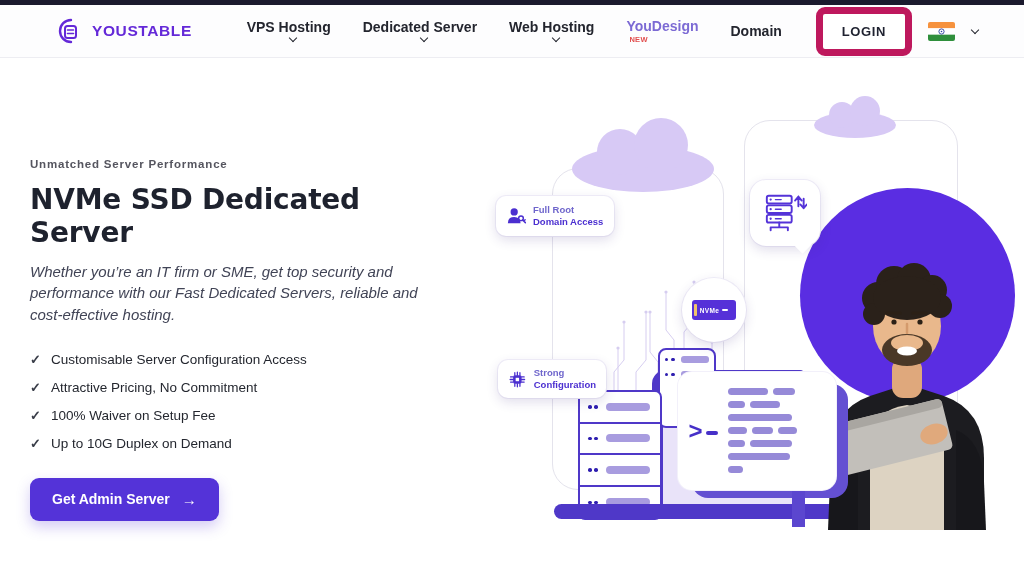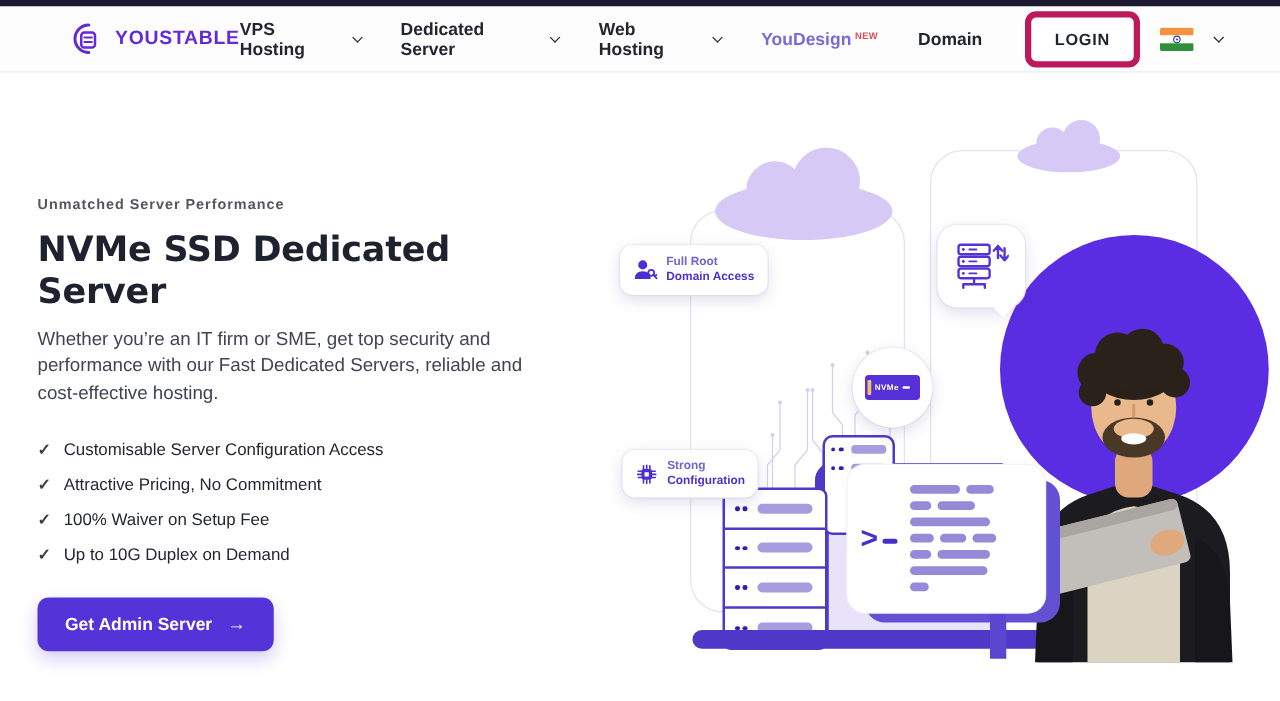--- a/index.html
+++ b/index.html
@@ -8,38 +8,38 @@
   .page { position:relative; width:1024px; height:561px; background:#fff; overflow:hidden; }
 
   
   .topstrip { position:absolute; top:0; left:0; width:100%; height:5px; background:#1b1a2e; z-index:20; }
   .header { position:absolute; top:5px; left:0; width:100%; height:53px; background:#fdfdfe;
             border-bottom:1px solid #ededf2; display:flex; align-items:center;
             padding:0 46px 0 58px; z-index:15; }
   .logo { display:flex; align-items:center; gap:8px; cursor:pointer; }
   .logo-text { font-size:15.5px; font-weight:800; color:#6429d8; letter-spacing:.6px; }
   .nav { display:flex; align-items:center; gap:32px; margin-left:auto; }
-  .nav-item { display:flex; align-items:center; font-size:14px; font-weight:700; color:#23252e; cursor:pointer; }
+  .nav-item { display:flex; align-items:center; font-size:14px; font-weight:700; color:#23252e; cursor:pointer;flex-direction:column; }
   .chev { display:inline-block; width:6px; height:6px; border-right:1.8px solid #23252e;
           border-bottom:1.8px solid #23252e; transform:rotate(45deg); margin-left:8px; margin-bottom:3px; }
   .nav-item.youdesign .nav-label { color:#7c6ad4; }
   .new-badge { font-size:7.5px; font-weight:800; color:#e14e4e; margin-left:3px; align-self:flex-start; margin-top:1px; letter-spacing:.3px; }
   .right-group { display:flex; align-items:center; gap:16px; margin-left:34px; }
-  .login-btn { background:#fff; border:5px solid #be185d; border-radius:9px; padding:10px 19px;
+  .login-btn { background:#fff; border:7px solid #be185d; border-radius:9px; padding:10px 19px;
                font-size:13px; font-weight:800; color:#1f2230; letter-spacing:.6px; cursor:pointer;
                font-family:"Liberation Sans", sans-serif; }
   .lang { display:flex; align-items:center; gap:9px; cursor:pointer; }
   .flag-wrap { width:27px; height:19px; border-radius:2px; overflow:hidden; display:block; }
 
   
   .hero-copy { position:absolute; left:30px; top:158px; width:405px; z-index:10; }
   .eyebrow { font-size:11.5px; font-weight:800; color:#55555f; letter-spacing:.8px; margin-bottom:13px; }
   .title { font-family:"DejaVu Sans", sans-serif; font-size:28px; font-weight:700; color:#1e222e;
            letter-spacing:-.2px; margin-bottom:12px; }
-  .desc { font-size:15px; line-height:1.42; color:#414456; margin-bottom:27px; width:394px; }
+  .desc { font-size:15px; line-height:1.42; color:#414456; margin-bottom:27px; width:394px;font-style:italic; }
   .features { list-style:none; display:flex; flex-direction:column; gap:13px; margin-bottom:27px; }
   .feature { display:flex; align-items:center; gap:10px; font-size:13.5px; color:#24272f; }
   .check { color:#3a3e49; font-size:13px; font-weight:700; }
   .cta { display:inline-flex; align-items:center; gap:12px; background:#5433d8; color:#fff;
          border:none; border-radius:9px; padding:13px 22px; font-size:14px; font-weight:700;
          cursor:pointer; box-shadow:0 6px 14px rgba(84,51,216,.25); font-family:"Liberation Sans", sans-serif; }
   .cta-arrow { font-size:15px; }
 
   
   .ill { position:absolute; inset:0; z-index:1; }

